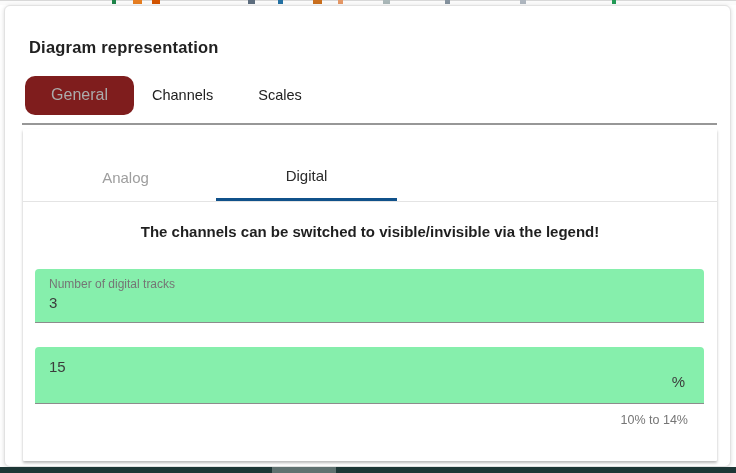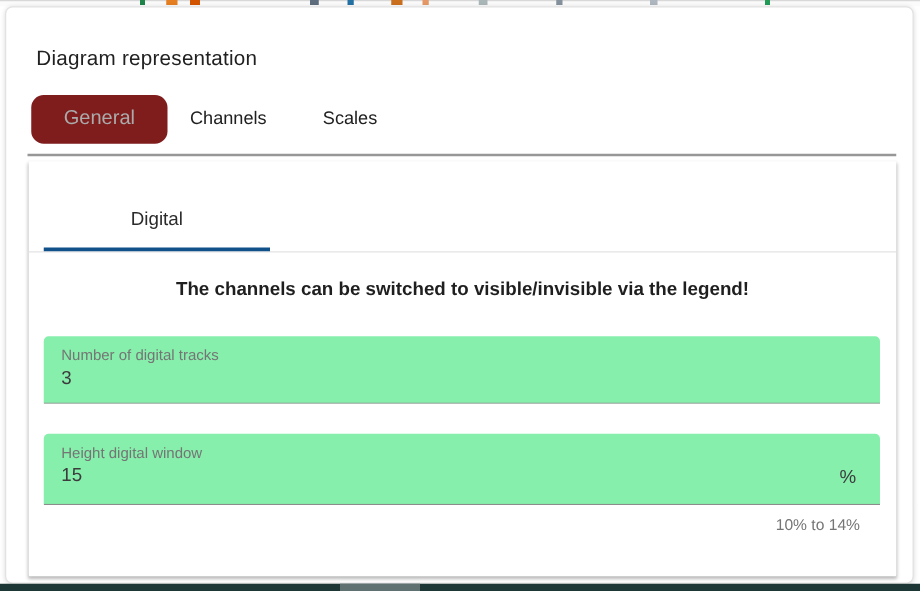--- a/index.html
+++ b/index.html
@@ -34,21 +34,21 @@
   .bottom-strip .light-seg{position:absolute;left:272px;top:0;width:64px;height:6px;background:#5f7170;}
 
   
   .dialog{
     position:absolute;left:4px;top:5px;width:727px;height:462px;
     background:#fff;border:1px solid #e2e2e2;border-radius:6px;
     box-shadow:0 1px 4px rgba(0,0,0,0.15);
   }
   .dialog-title{
     position:absolute;left:24px;top:32px;
-    font-size:16.5px;font-weight:normal;color:#212121;letter-spacing:.2px;
+    font-size:16.5px;font-weight:bold;color:#212121;letter-spacing:.2px;
   }
 
   
   .tabbar{position:absolute;left:20px;top:69px;height:40px;display:flex;align-items:center;}
   .tab-pill{
     width:109px;height:39px;background:#7f1d1d;border-radius:10px;
     display:flex;align-items:center;justify-content:center;
     color:#ababab;font-size:16px;cursor:default;
   }
   .tab-plain{
@@ -131,35 +131,35 @@
     <div class="tab-plain tab-channels">Channels</div>
     <div class="tab-plain tab-scales">Scales</div>
   </div>
 
   <div class="tab-divider"></div>
 
   <div class="card">
 
     <div class="subtabbar">
       <div class="subtabs">
+        <div class="subtab">Analog</div>
         <div class="subtab selected">Digital</div>
       </div>
     </div>
 
     <div class="panel-message">The channels can be switched to visible/invisible via the legend!</div>
 
     <div class="fields">
 
       <div class="field field-1">
         <div class="field-label">Number of digital tracks</div>
         <input type="text" value="3" style="">
       </div>
 
       <div class="field field-2">
-        <div class="field-label">Height digital window</div>
         <input type="text" value="15" style="">
         <div class="field-suffix">%</div>
       </div>
 
       <div class="field-hint">10% to 14%</div>
 
     </div>
   </div>
 </div>
 

